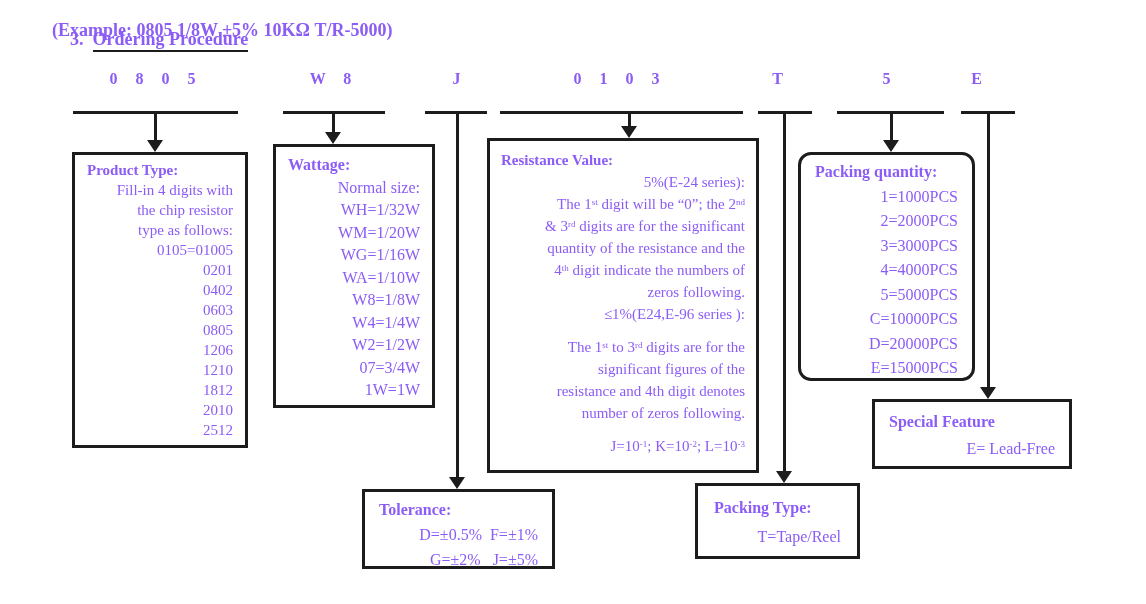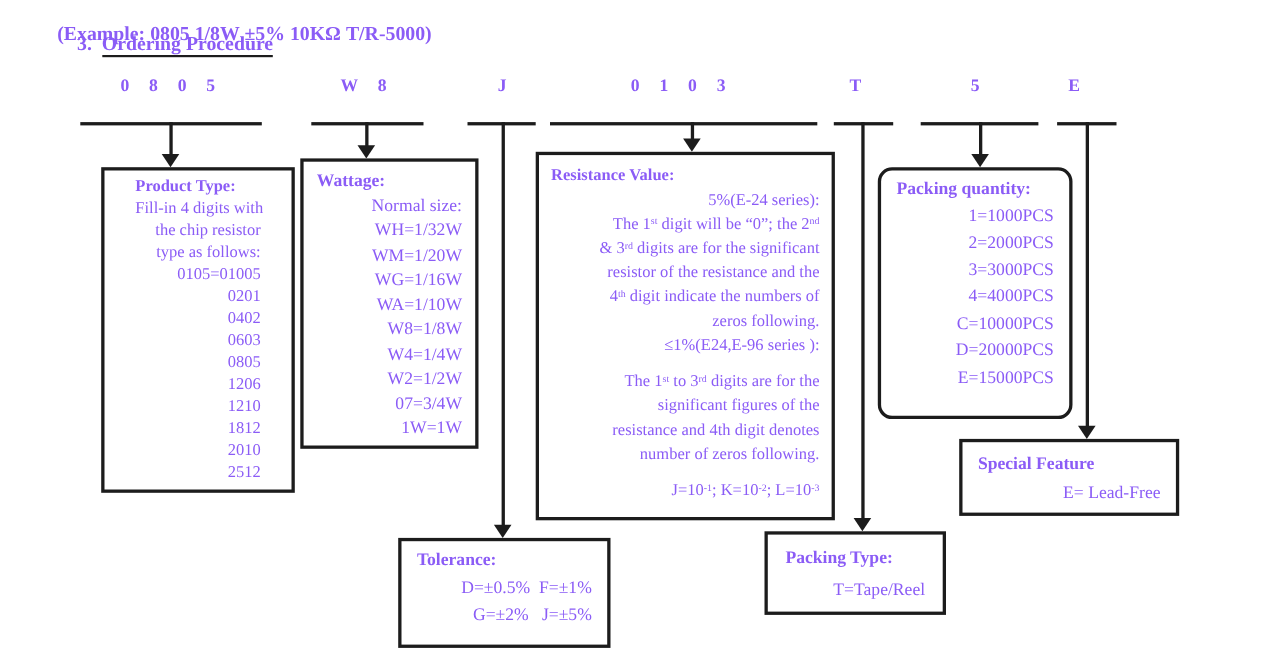--- a/index.html
+++ b/index.html
@@ -23,21 +23,21 @@
     border-left:8px solid transparent;border-right:8px solid transparent;
     border-top:12px solid #1c1c1c;
   }
 
   .box{position:absolute;border:3px solid #1c1c1c;background:#ffffff;box-sizing:border-box;}
   .box-title{font-weight:bold;white-space:pre;}
   .line{white-space:pre;text-align:right;}
   .blank{height:11px;}
   sup{font-size:0.6em;vertical-align:0.45em;line-height:0;margin-top:44px;}
 
-  .pad-product{padding:5px 28px;font-size:15px;line-height:20px;margin-left:20px;}
+  .pad-product{padding:5px 12px;font-size:15px;line-height:20px;}
   .pad-wattage{padding:7px 12px;font-size:16px;line-height:22.5px;}
   .pad-resist{padding:8px 11px;font-size:15px;line-height:22px;}
   .pad-packqty{padding:5px 14px;font-size:16px;line-height:24.5px;border-radius:13px;}
   .pad-special{padding:6px 14px;font-size:16px;line-height:27px;}
   .pad-toler{padding:5px 14px;font-size:16px;line-height:25px;}
   .pad-packtype{padding:7px 16px;font-size:16px;line-height:29px;}
 </style>
 </head>
 <body>
 
@@ -131,55 +131,56 @@
         <div class="line">1W=1W</div>
       </div>
   </div>
 
   <div class="box pad-resist" style="left:487px;top:138px;width:272px;height:335px;">
     <div class="box-title">Resistance Value:</div>
     <div>
         <div class="line">5%(E-24 series):</div>
         <div class="line">The 1<sup>st</sup> digit will be “0”; the 2<sup>nd</sup></div>
         <div class="line">&amp; 3<sup>rd</sup> digits are for the significant</div>
-        <div class="line">resistor of the resistance and the</div>
+        <div class="line">quantity of the resistance and the</div>
         <div class="line">4<sup>th</sup> digit indicate the numbers of</div>
         <div class="line">zeros following.</div>
         <div class="line">≤1%(E24,E-96 series ):</div>
         <div class="blank"></div>
         <div class="line">The 1<sup>st</sup> to 3<sup>rd</sup> digits are for the</div>
         <div class="line">significant figures of the</div>
         <div class="line">resistance and 4th digit denotes</div>
         <div class="line">number of zeros following.</div>
         <div class="blank"></div>
         <div class="line">J=10<sup>-1</sup>; K=10<sup>-2</sup>; L=10<sup>-3</sup></div>
       </div>
   </div>
 
   <div class="box pad-packqty" style="left:798px;top:152px;width:177px;height:229px;">
     <div class="box-title">Packing quantity:</div>
     <div>
         <div class="line">1=1000PCS</div>
         <div class="line">2=2000PCS</div>
         <div class="line">3=3000PCS</div>
         <div class="line">4=4000PCS</div>
+        <div class="line">5=5000PCS</div>
         <div class="line">C=10000PCS</div>
         <div class="line">D=20000PCS</div>
         <div class="line">E=15000PCS</div>
       </div>
   </div>
 
   <div class="box pad-special" style="left:872px;top:399px;width:200px;height:70px;">
     <div class="box-title">Special Feature</div>
     <div>
         <div class="line">E= Lead-Free</div>
       </div>
   </div>
 
-  <div class="box pad-toler" style="left:362px;top:489px;width:193px;height:100px;">
+  <div class="box pad-toler" style="left:362px;top:489px;width:193px;height:80px;">
     <div class="box-title">Tolerance:</div>
     <div>
         <div class="line">D=±0.5%  F=±1%</div>
         <div class="line">G=±2%   J=±5%</div>
       </div>
   </div>
 
   <div class="box pad-packtype" style="left:695px;top:483px;width:165px;height:76px;">
     <div class="box-title">Packing Type:</div>
     <div>

